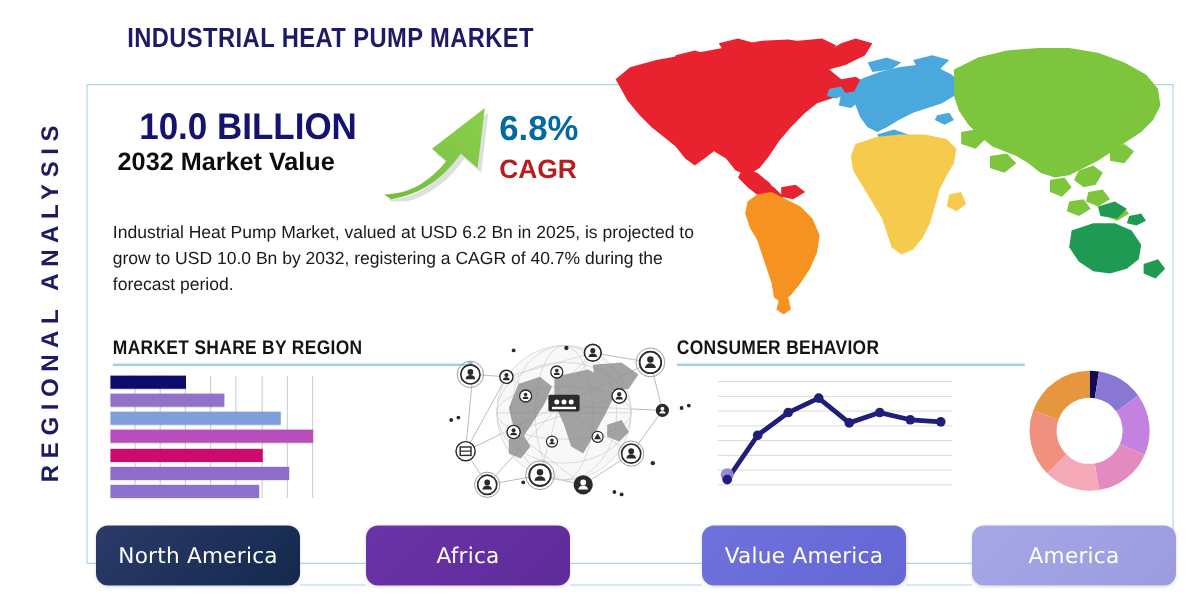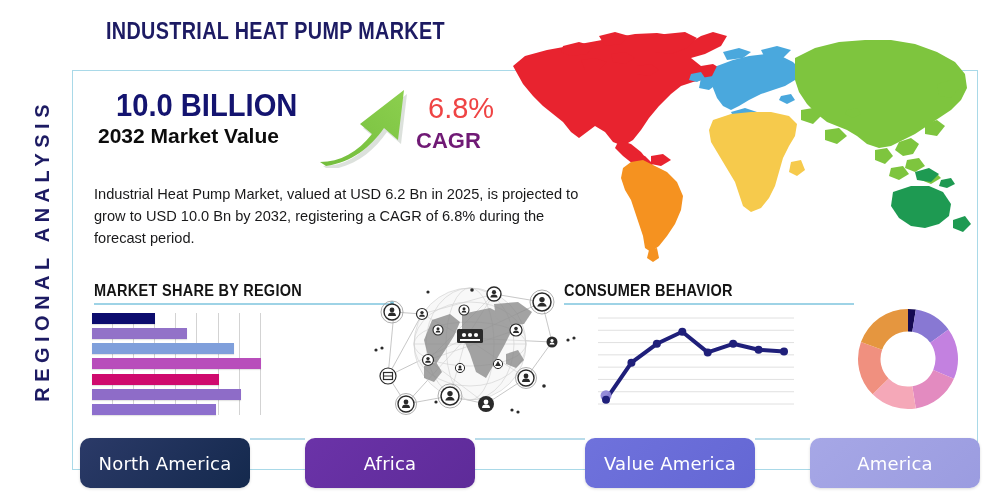--- a/index.html
+++ b/index.html
@@ -70,27 +70,27 @@
     letter-spacing:0px;
     transform:scaleX(0.94); transform-origin:left top;
     white-space:nowrap;
   }
   .stat-sub {
     position:absolute; left:2px; top:36px;
     font-size:21px; font-weight:700; color:#0c0c0c;
     white-space:nowrap;
   }
   .cagr-val {
-    position:absolute; left:332px; top:4px;
-    font-size:29px; font-weight:400; color:#ef4444;
+    position:absolute; left:320px; top:4px;
+    font-size:29px; font-weight:700; color:#0369a1;
     white-space:nowrap;
   }
   .cagr-lbl {
     position:absolute; left:320px; top:40px;
-    font-size:22px; font-weight:700; color:#701a75;
+    font-size:22px; font-weight:700; color:#b91c1c;
     white-space:nowrap;
   }
   .arrow-wrap {
     position:absolute; left:218px; top:-6px; width:110px; height:86px;
   }
   .arrow-wrap svg { width:100%; height:100%; display:block; }
 
   
   .body-text {
     position:absolute;
@@ -138,21 +138,21 @@
   .linechart svg { width:100%; height:100%; display:block; }
 
   
   .donut { position:absolute; left:855px; top:306px; width:106px; height:106px; }
   .donut svg { width:100%; height:100%; display:block; }
 
   
   .tabs {
     position:absolute; left:80px; top:438px;
     width:900px; height:50px;
-    display:flex; align-items:flex-start;
+    display:flex; align-items:flex-end;
   }
   .tab {
     height:50px;
     border-radius:10px;
     display:flex; align-items:center; justify-content:center;
     color:#ffffff;
     font-size:18px;
     font-family:"DejaVu Sans", sans-serif;
     font-weight:400;
     white-space:nowrap;
@@ -237,21 +237,21 @@
           </linearGradient>
         </defs>
         <path d="M6,80 C26,80 44,70 58,52 L46,42 L90,8 L84,58 L70,46 C56,66 38,80 12,84 Z" fill="#9aa89a" opacity="0.35" transform="translate(3,4)"></path>
         <path d="M6,80 C26,80 44,70 58,52 L46,42 L90,8 L84,58 L70,46 C56,66 38,80 12,84 Z" fill="url(#agr)"></path>
       </svg>
     </div>
     <div class="cagr-val">6.8%</div>
     <div class="cagr-lbl">CAGR</div>
   </div>
 
-  <div class="body-text">Industrial Heat Pump Market, valued at USD 6.2 Bn in 2025, is projected to grow to USD 10.0 Bn by 2032, registering a CAGR of 6.8% during the forecast period.</div>
+  <div class="body-text">Industrial Heat Pump Market, valued at USD 6.2 Bn in 2025, is projected to grow to USD 10.0 Bn by 2032, registering a CAGR of 40.7% during the forecast period.</div>
 
   <div class="sec" style="left:94px; top:281px; width:296px;">
     <div class="sec-title">MARKET SHARE BY REGION</div>
     <div class="sec-rule"></div>
     <div class="sec-dot" style="left:296px; top:20px;"></div>
   </div>
 
   <div class="barchart">
     <div class="bar-grid">
       <i style="left:20px;"></i>

